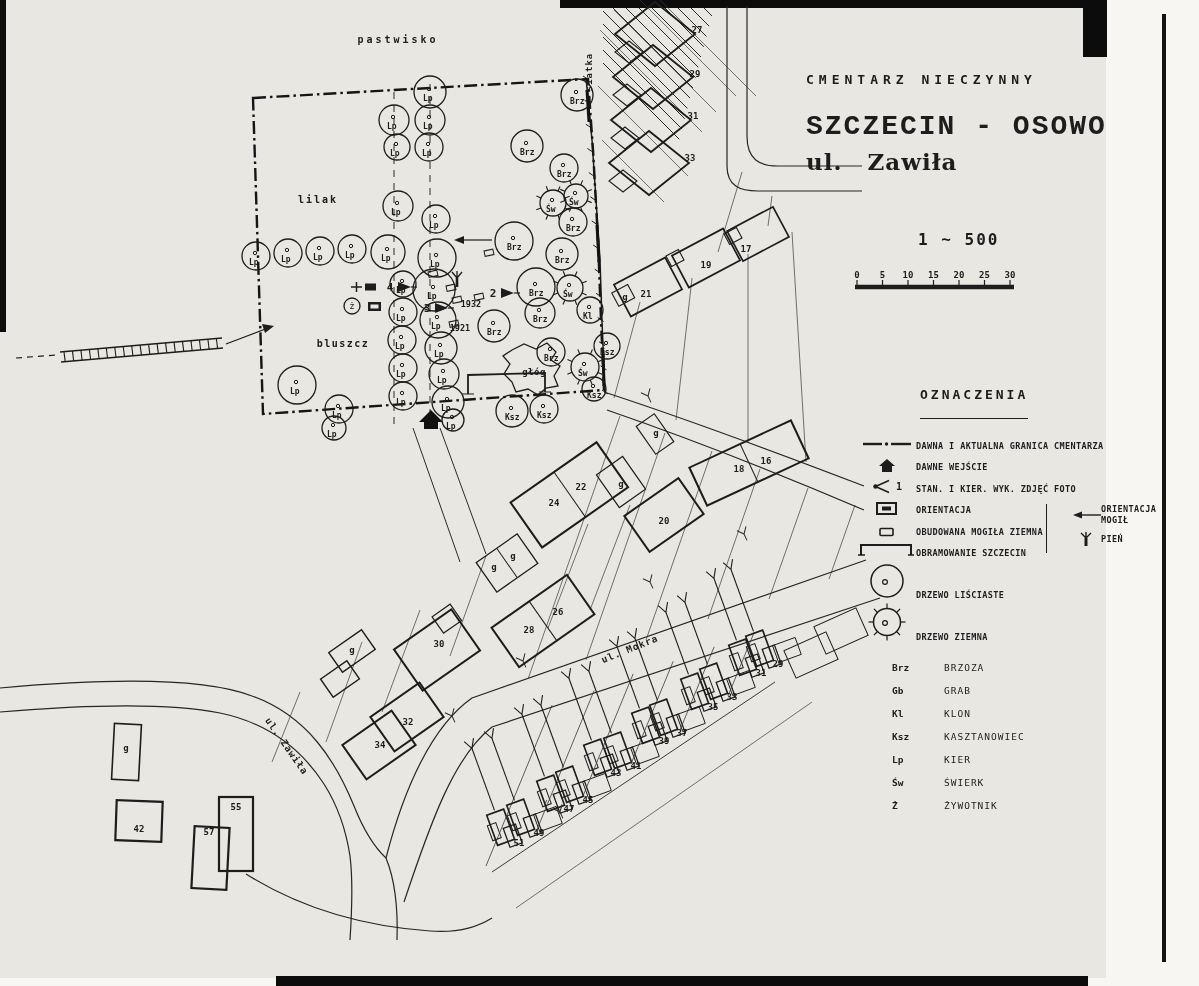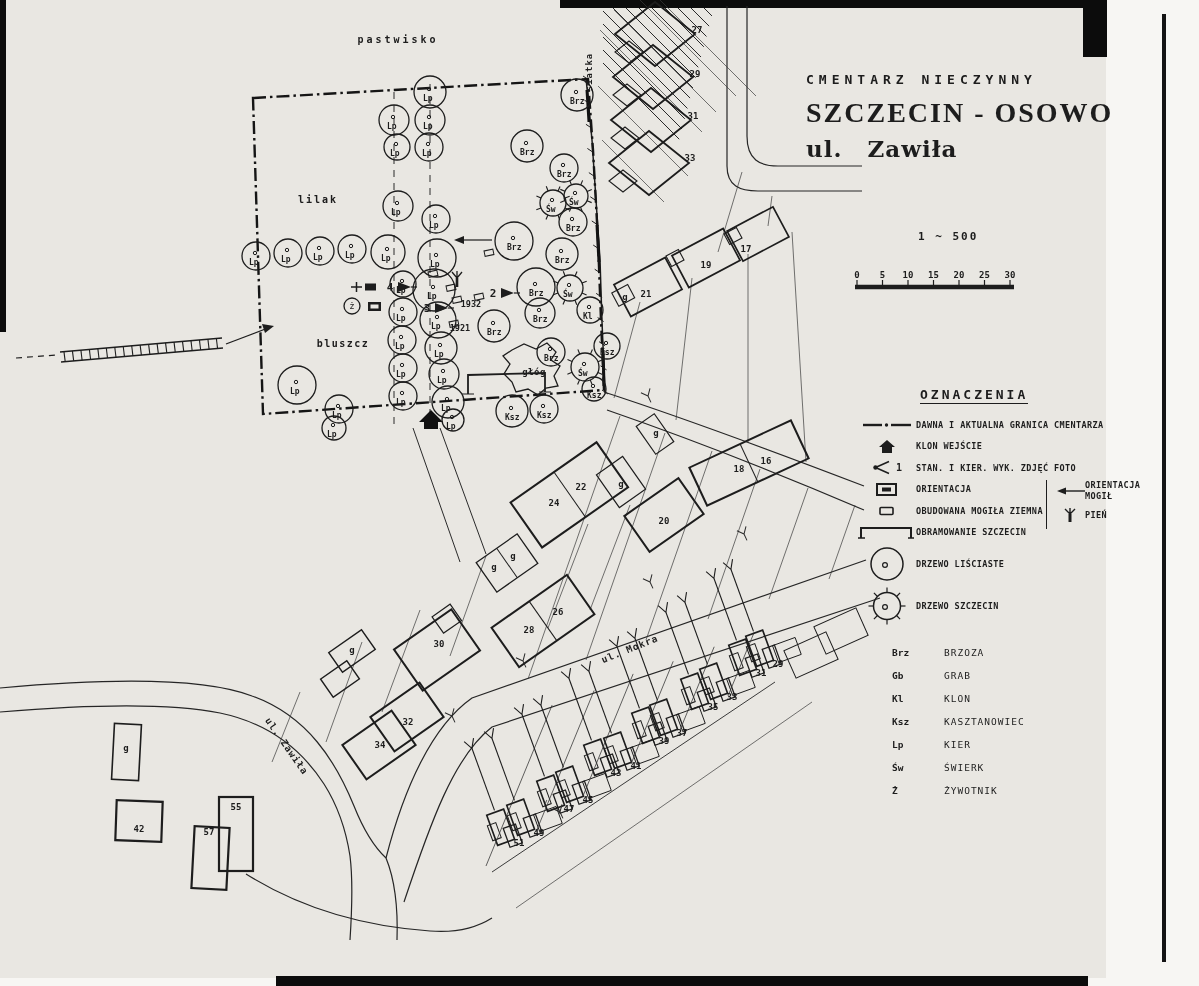--- a/index.html
+++ b/index.html
@@ -4,36 +4,36 @@
 <style>
   html,body{margin:0;padding:0;background:#ffffff}
   .page{position:relative;width:1199px;height:986px;background:#f7f6f3;overflow:hidden;
         font-family:"DejaVu Sans Mono","Liberation Mono",monospace;color:#1d1d1d}
   svg.map{position:absolute;left:0;top:0}
   svg text{fill:#1d1d1d;font-family:"DejaVu Sans Mono","Liberation Mono",monospace}
 
   
   .titleblock{position:absolute;left:806px;top:72px;width:330px}
   .t-status{font-size:13px;font-weight:700;letter-spacing:5px;white-space:nowrap}
-  .t-city{font-family:Liberation Serif, serif;font-size:28px;font-weight:700;
-          letter-spacing:2px;margin-top:10px;white-space:nowrap}
+  .t-city{font-family:Liberation Mono, monospace;font-size:28px;font-weight:700;
+          letter-spacing:2px;margin-top:24px;white-space:nowrap}
   .t-street{font-family:"DejaVu Serif","Liberation Serif",serif;font-size:23px;font-weight:700;
             letter-spacing:1px;word-spacing:16px;margin-top:6px;white-space:nowrap}
-  .t-scale{position:absolute;left:918px;top:230px;font-size:11px;letter-spacing:2px;font-weight:700}
+  .t-scale{position:absolute;left:918px;top:230px;font-size:16px;letter-spacing:2px;font-weight:700}
 
   .legend{position:absolute;left:858px;top:384px;width:305px}
   .l-head{margin-left:62px;display:inline-block;font-size:13px;font-weight:700;letter-spacing:3px;
-          border-bottom:1.6px solid #1d1d1d;padding-bottom:1px}
+          border-bottom:1.6px solid #1d1d1d;padding-bottom:16px}
   .l-items{margin-top:10px}
-  .lrow{display:flex;align-items:center;height:21.5px}
+  .lrow{display:flex;align-items:flex-end;height:21.5px}
   .lsym{width:58px;display:flex;justify-content:center;align-items:center;flex:none}
   .llab{font-size:8.5px;font-weight:700;letter-spacing:.4px;white-space:nowrap}
   .snum{font-size:10px;font-weight:700;margin-left:2px}
-  .l-side{position:absolute;left:188px;top:96px;width:117px;border-left:1.5px solid #1d1d1d;
-          padding-left:8px}
+  .l-side{position:absolute;left:188px;top:120px;width:117px;border-left:1.5px solid #1d1d1d;
+          padding-left:24px}
   .srow{display:flex;align-items:center;margin-bottom:6px}
   .ssym{width:30px;flex:none;display:flex;justify-content:center}
   .slab{font-size:8.5px;font-weight:700;letter-spacing:.4px;line-height:1.25}
   .l-trees .lrow{height:42px}
   .l-abbr{margin-top:14px;margin-left:34px}
   .arow{display:flex;height:23px;align-items:center}
   .labbr{width:52px;font-size:9.5px;font-weight:700}
   .lname{font-size:9.5px;font-weight:400;letter-spacing:1px}
 </style>
 </head>
@@ -760,21 +760,21 @@
             </svg>
           </span>
           <span class="llab">DAWNA I AKTUALNA GRANICA CMENTARZA</span>
         </div>
         <div class="lrow">
           <span class="lsym">
             <svg width="18" height="13">
               <polygon points="4,13 4,7 1,7 9,0 17,7 14,7 14,13" fill="#1d1d1d"></polygon>
             </svg>
           </span>
-          <span class="llab">KLON WEJŚCIE</span>
+          <span class="llab">DAWNE WEJŚCIE</span>
         </div>
         <div class="lrow">
           <span class="lsym">
             <svg width="22" height="15">
               <circle cx="3.5" cy="7.5" r="2.2" fill="#1d1d1d"></circle>
               <line x1="3.5" y1="7.5" x2="17" y2="1.5" stroke="#1d1d1d" stroke-width="1.5"></line>
               <line x1="3.5" y1="7.5" x2="17" y2="13.5" stroke="#1d1d1d" stroke-width="1.5"></line>
             </svg>
             <b class="snum">1</b>
           </span>
@@ -847,21 +847,21 @@
                 <line x1="20" y1="33.5" x2="20" y2="38.5"></line>
                 <line x1="10.45405845398161" y1="29.54594154601839" x2="6.918524548048872" y2="33.08147545195113"></line>
                 <line x1="6.5" y1="20" x2="1.5" y2="20.000000000000004"></line>
                 <line x1="10.454058453981606" y1="10.45405845398161" x2="6.918524548048868" y2="6.918524548048872"></line>
                 <line x1="19.999999999999996" y1="6.5" x2="19.999999999999996" y2="1.5"></line>
                 <line x1="29.54594154601839" y1="10.454058453981606" x2="33.08147545195113" y2="6.918524548048868"></line>
               </g>
               <circle cx="18" cy="21" r="2.4" fill="none" stroke="#1d1d1d" stroke-width="1.2"></circle>
             </svg>
           </span>
-          <span class="llab">DRZEWO SZCZECIN</span>
+          <span class="llab">DRZEWO ZIEMNA</span>
         </div>
       </div>
     <div class="l-abbr" id="legend-abbr">
         <div class="arow">
           <span class="labbr">Brz</span>
           <span class="lname">BRZOZA</span>
         </div>
         <div class="arow">
           <span class="labbr">Gb</span>
           <span class="lname">GRAB</span>

